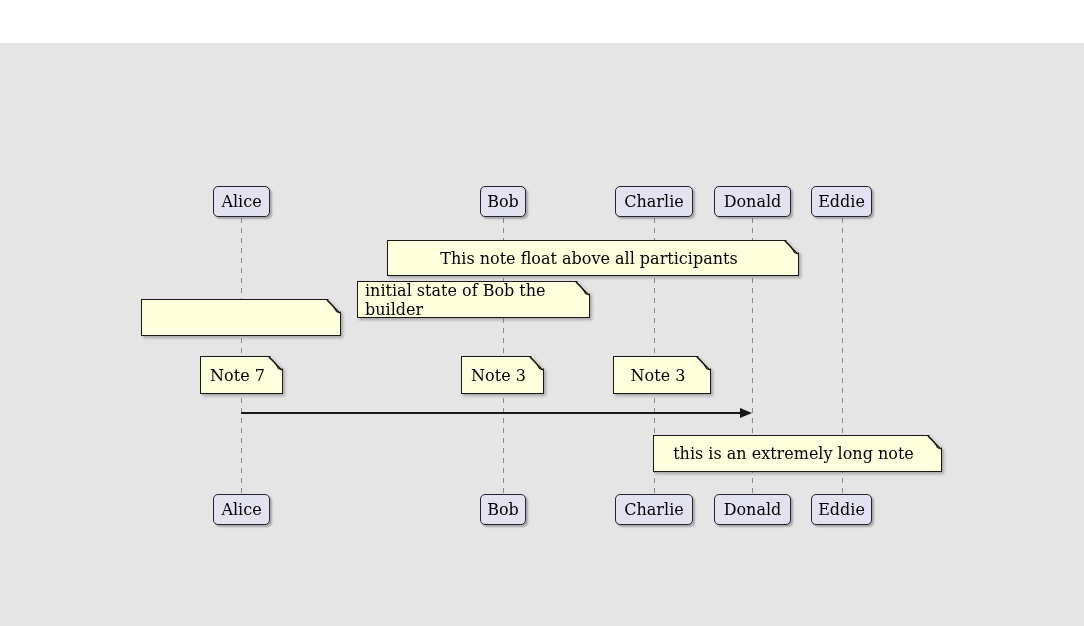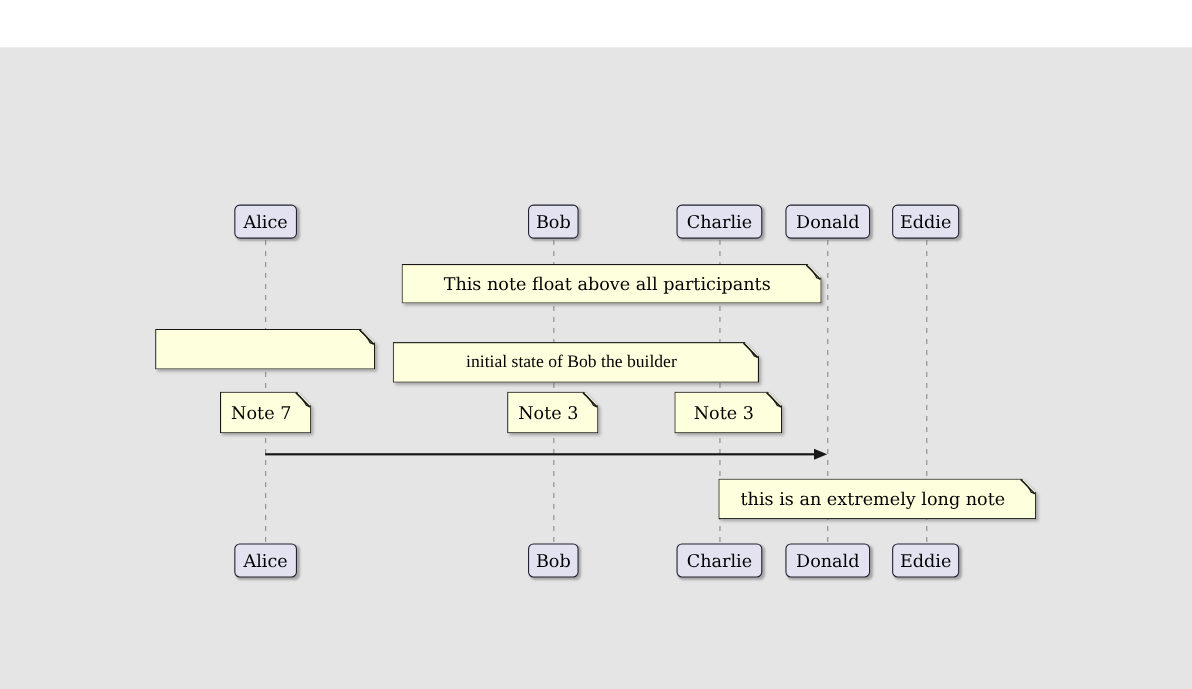--- a/index.html
+++ b/index.html
@@ -86,40 +86,40 @@
   <div class="lifeline" style="left:654px;"></div>
   <div class="lifeline" style="left:752px;"></div>
   <div class="lifeline" style="left:842px;"></div>
 
   <div class="participant" style="left:213px;top:143px;width:57px;">Alice</div>
   <div class="participant" style="left:480px;top:143px;width:46px;">Bob</div>
   <div class="participant" style="left:615px;top:143px;width:78px;">Charlie</div>
   <div class="participant" style="left:714px;top:143px;width:77px;">Donald</div>
   <div class="participant" style="left:811px;top:143px;width:61px;">Eddie</div>
 
-  <div class="note-wrap" style="left:365px;top:197px;width:382px;height:36px;">
+  <div class="note-wrap" style="left:387px;top:197px;width:382px;height:36px;padding-left:30px;">
     <div class="note">
       <svg class="fold" viewBox="0 0 15 15">
         <path d="M1,1 L14,14" stroke="#181818" stroke-width="1.2" fill="none"></path>
         <path d="M1,1 C5,4.5 8.5,8 10.5,12.5 L13.6,13.8" stroke="#181818" stroke-width="1.2" fill="none"></path>
       </svg>
       <span>This note float above all participants</span>
     </div>
   </div>
 
   <div class="note-wrap" style="left:141px;top:256px;width:200px;height:37px;">
     <div class="note">
       <svg class="fold" viewBox="0 0 15 15">
         <path d="M1,1 L14,14" stroke="#181818" stroke-width="1.2" fill="none"></path>
         <path d="M1,1 C5,4.5 8.5,8 10.5,12.5 L13.6,13.8" stroke="#181818" stroke-width="1.2" fill="none"></path>
       </svg>
     </div>
   </div>
 
-  <div class="note-wrap" style="left:357px;top:268px;width:333px;height:37px;font-family:Liberation Serif, serif;">
+  <div class="note-wrap" style="left:357px;top:238px;width:233px;height:37px;">
     <div class="note">
       <svg class="fold" viewBox="0 0 15 15">
         <path d="M1,1 L14,14" stroke="#181818" stroke-width="1.2" fill="none"></path>
         <path d="M1,1 C5,4.5 8.5,8 10.5,12.5 L13.6,13.8" stroke="#181818" stroke-width="1.2" fill="none"></path>
       </svg>
       <span>initial state of Bob the builder</span>
     </div>
   </div>
 
   <div class="note-wrap" style="left:200px;top:313px;width:83px;height:38px;">

